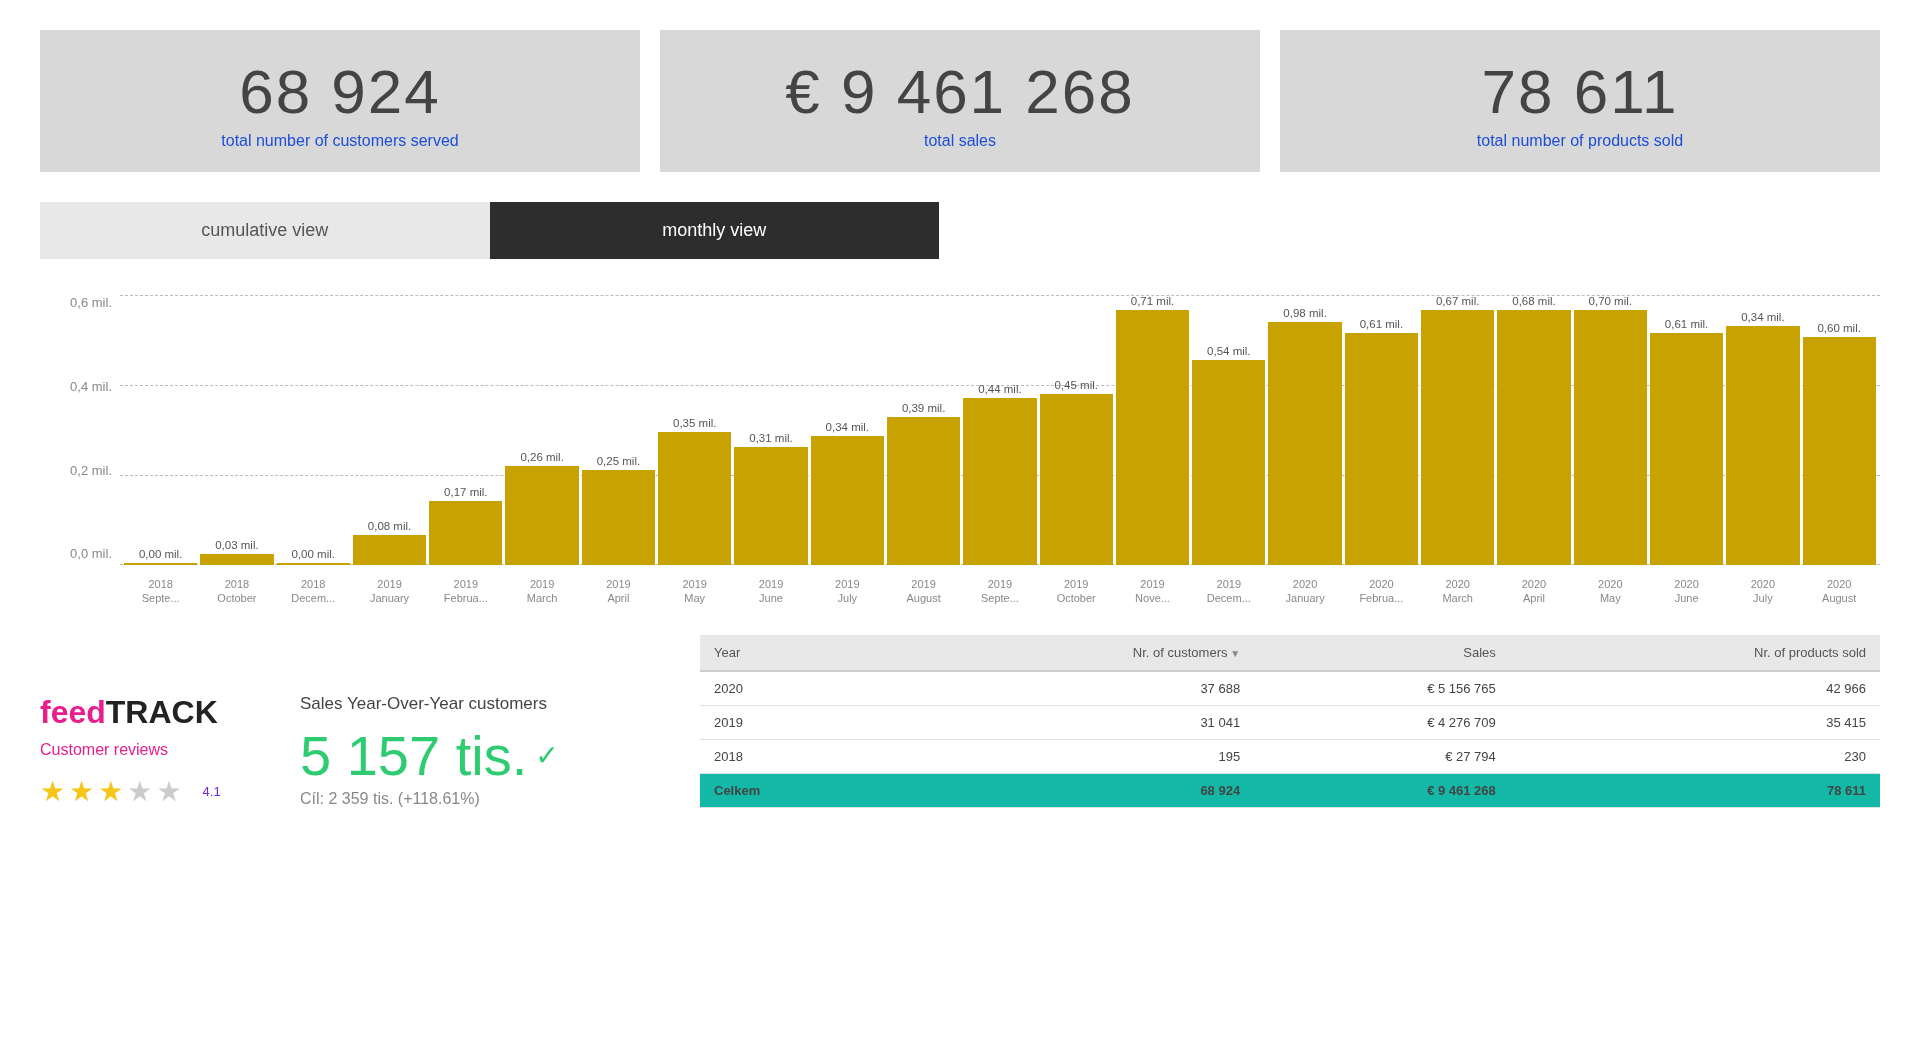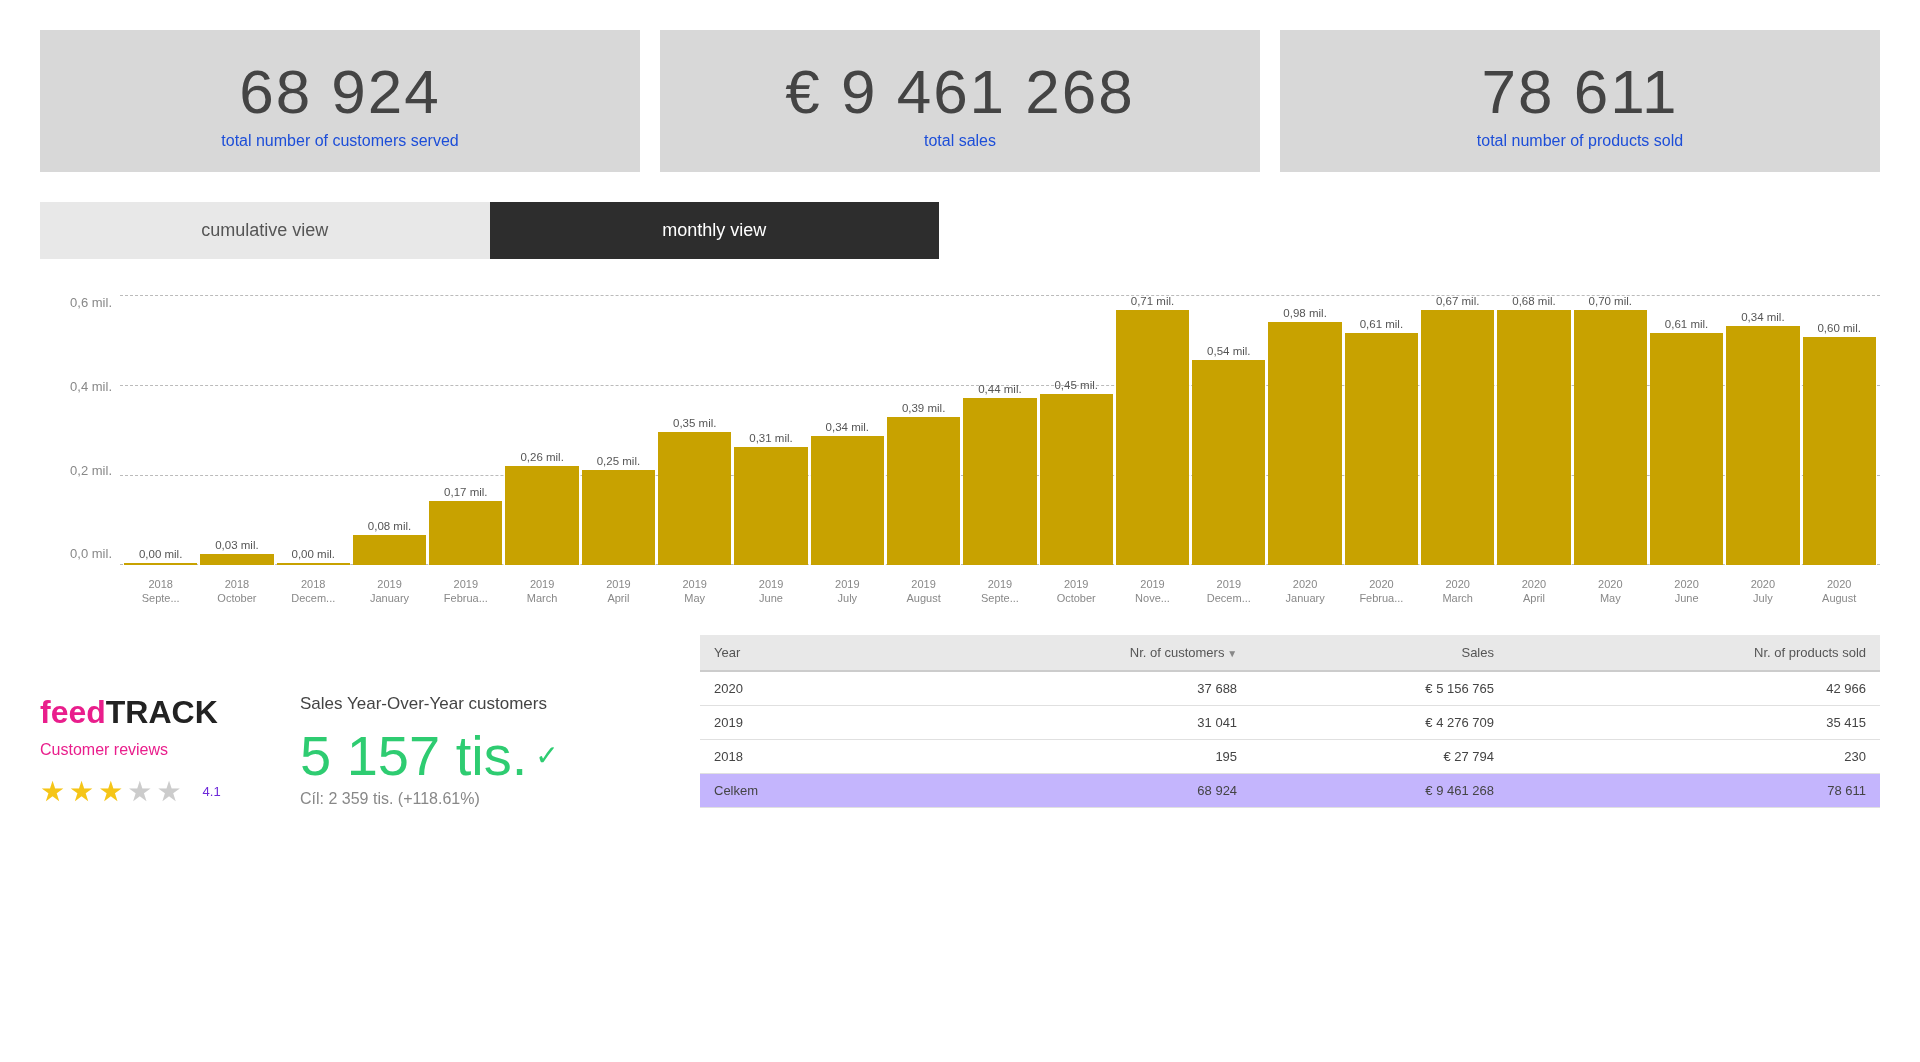--- a/index.html
+++ b/index.html
@@ -253,22 +253,22 @@
       content: ' ▼';
       font-size: 10px;
       color: #888;
     }
     .data-table td {
       padding: 9px 14px;
       color: #444;
       border-bottom: 1px solid #e0e0e0;
     }
     .data-table tr.total td {
-      font-weight: 400;
-      background: #c4b5fd;
+      font-weight: 700;
+      background: #14b8a6;
     }
     .data-table td:not(:first-child) {
       text-align: right;
     }
     .data-table th:not(:first-child) {
       text-align: right;
     }
   </style>
 </head>
 <body>

